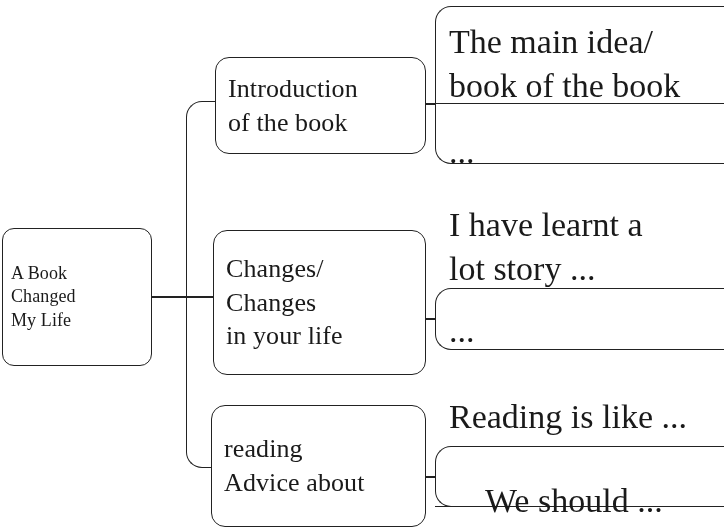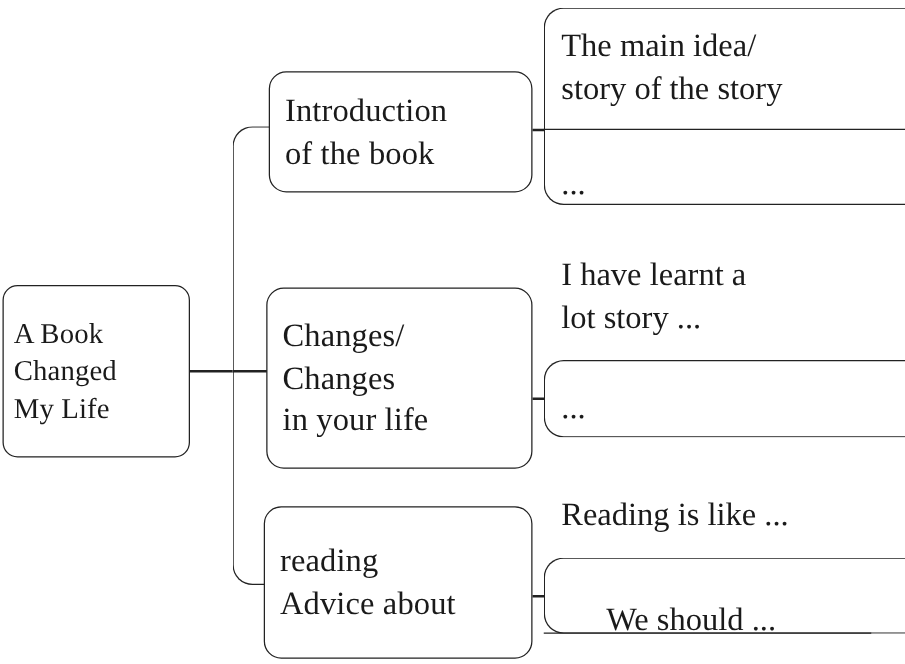--- a/index.html
+++ b/index.html
@@ -40,21 +40,21 @@
     letter-spacing: 0.1px;
   }
   #root-node {
     left: 2px;
     top: 228px;
     width: 150px;
     height: 138px;
     border-radius: 12px;
     padding: 4px 8px;
   }
-  #root-node .node-line { font-size: 23px; }
+  #root-node .node-line { font-size: 18px; }
 
   #branch-intro {
     left: 215px;
     top: 57px;
     width: 211px;
     height: 97px;
   }
   #branch-feelings {
     left: 213px;
     top: 230px;
@@ -112,21 +112,21 @@
     position: absolute;
     left: 435px;
     top: 506px;
     width: 262px;
     height: 0;
     border-top: 1.6px solid #222222;
   }
 
   .leaf-text {
     position: absolute;
-    font-size: 26px;
+    font-size: 34px;
     line-height: 1.30;
     color: #1a1a1a;
     white-space: nowrap;
   }
   #leaf-text-main-idea { left: 449px; top: 20px; }
   #leaf-text-dots-top  { left: 449px; top: 130px; }
   #leaf-text-learnt    { left: 449px; top: 203px; }
   #leaf-text-dots-mid  { left: 449px; top: 309px; }
   #leaf-text-reading   { left: 449px; top: 395px; }
   #leaf-text-we-should { left: 449px; top: 479px; margin-left: 36px; }
@@ -180,21 +180,21 @@
   </div>
 
   <div class="connector conn-h" style="left:426px; top:103px; width:10px;"></div>
   <div class="connector conn-h" style="left:426px; top:318px; width:10px;"></div>
   <div class="connector conn-h" style="left:426px; top:476px; width:10px;"></div>
 
   <div class="leaf-frame" id="leaf-frame-top"></div>
   <div id="leaf-divider-top"></div>
   <div class="leaf-text" id="leaf-text-main-idea">
     <div>The main idea/</div>
-    <div>story of the story</div>
+    <div>book of the book</div>
   </div>
   <div class="leaf-text" id="leaf-text-dots-top">
     <div>...</div>
   </div>
 
   <div class="leaf-text" id="leaf-text-learnt">
     <div>I have learnt a</div>
     <div>lot story ...</div>
   </div>
   <div class="leaf-frame" id="leaf-frame-mid"></div>

